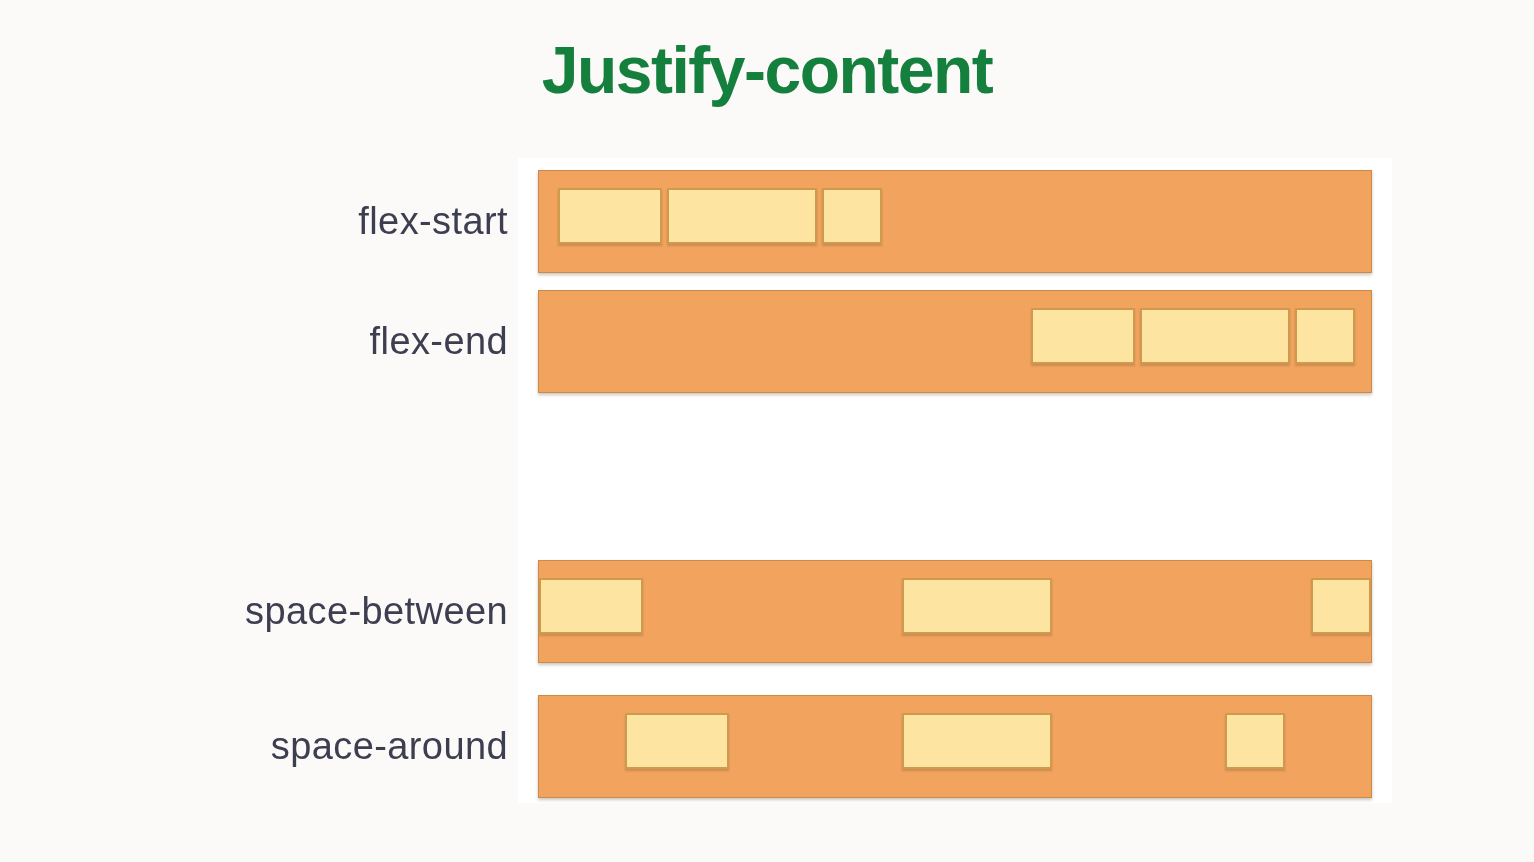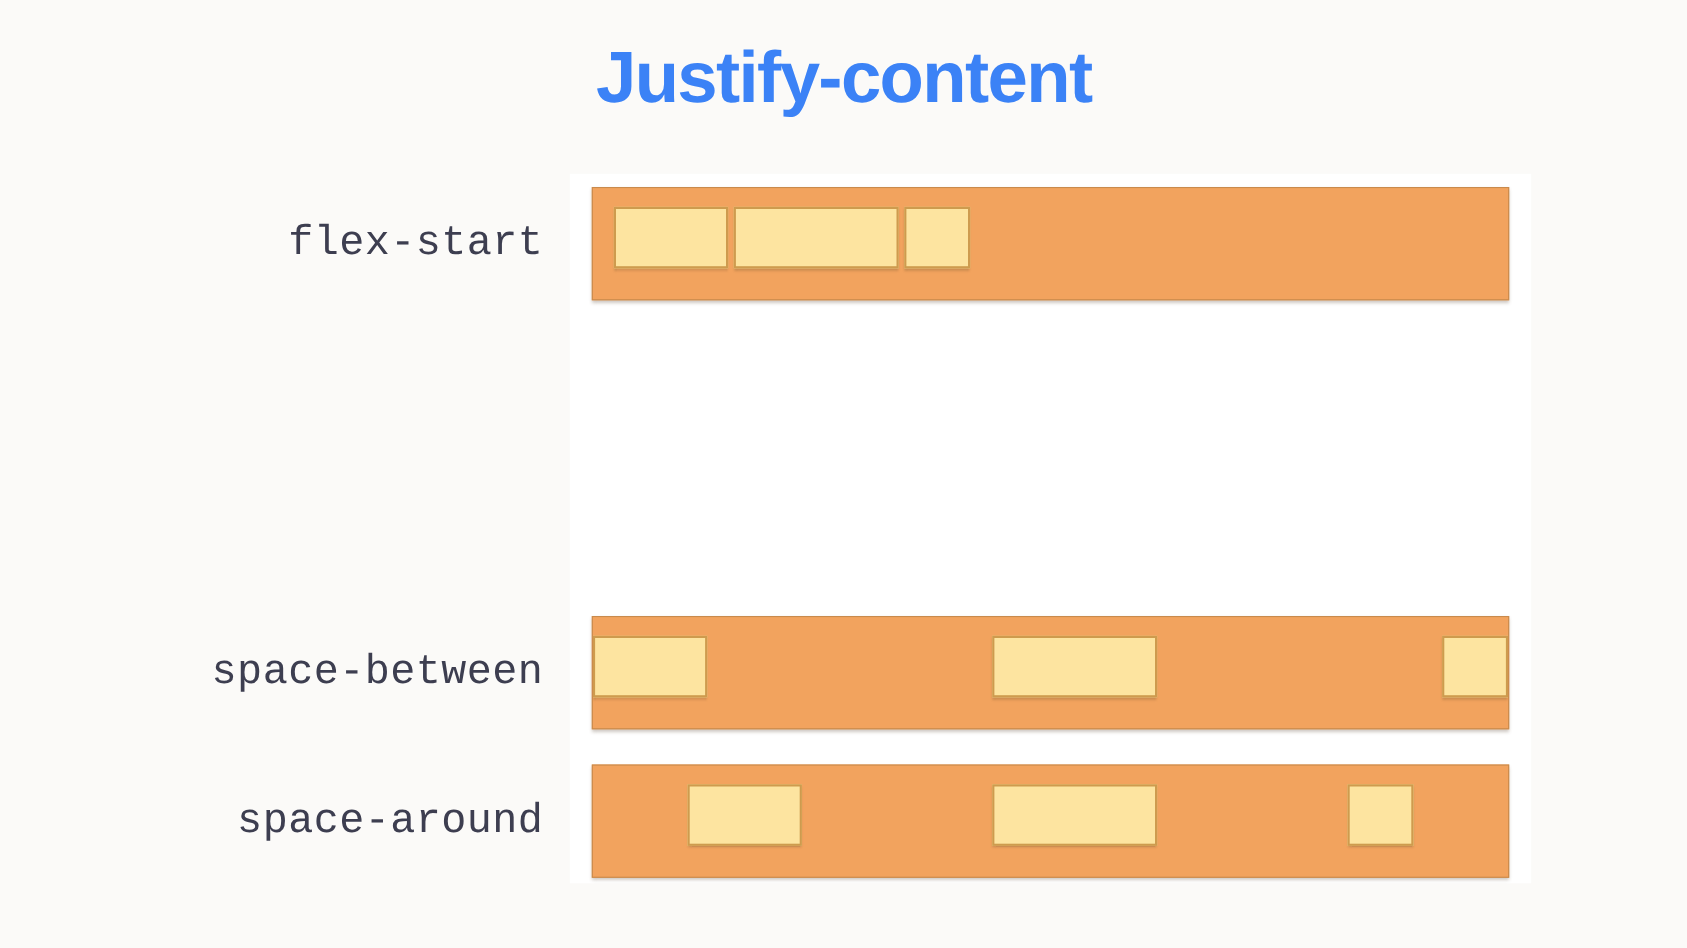--- a/index.html
+++ b/index.html
@@ -19,21 +19,21 @@
   
   #page-title {
     position: absolute;
     left: 0;
     top: 34px;
     width: 1534px;
     text-align: center;
     font-size: 66px;
     font-weight: bold;
     letter-spacing: -1.5px;
-    color: #3b82f6;
+    color: #15803d;
     line-height: 1.1;
   }
 
   
   #diagram {
     position: absolute;
     left: 0;
     top: 158px;
     width: 1534px;
     height: 646px;
@@ -58,33 +58,32 @@
   }
   .demo-row.r0 { top: 12px; }
   .demo-row.r1 { top: 132px; }
   .demo-row.r2 { top: 267px; }
   .demo-row.r3 { top: 402px; }
   .demo-row.r4 { top: 537px; }
 
   
   .row-label {
     position: absolute;
-    left: 54px;
+    left: 68px;
     top: 0;
     width: 440px;
     height: 103px;
     display: flex;
     align-items: center;
     justify-content: flex-end;
     font-size: 38px;
     font-weight: 400;
     letter-spacing: 0.4px;
     color: #3D3E50;
     white-space: nowrap;
-    font-family: Liberation Mono, monospace;
   }
 
   
   .flex-container {
     position: absolute;
     left: 538px;
     top: 0;
     width: 834px;
     height: 103px;
     background: #F2A35E;
@@ -130,20 +129,28 @@
 
   <div class="demo-row r0">
     <div class="row-label">flex-start</div>
     <div class="flex-container jc-flex-start">
       <div class="flex-item w-md"></div>
       <div class="flex-item w-lg"></div>
       <div class="flex-item w-sm"></div>
     </div>
   </div>
 
+  <div class="demo-row r1">
+    <div class="row-label">flex-end</div>
+    <div class="flex-container jc-flex-end">
+      <div class="flex-item w-md"></div>
+      <div class="flex-item w-lg"></div>
+      <div class="flex-item w-sm"></div>
+    </div>
+  </div>
 
 
   <div class="demo-row r4">
     <div class="row-label">space-around</div>
     <div class="flex-container jc-space-around">
       <div class="flex-item w-md"></div>
       <div class="flex-item w-lg"></div>
       <div class="flex-item w-sm"></div>
     </div>
   </div>

